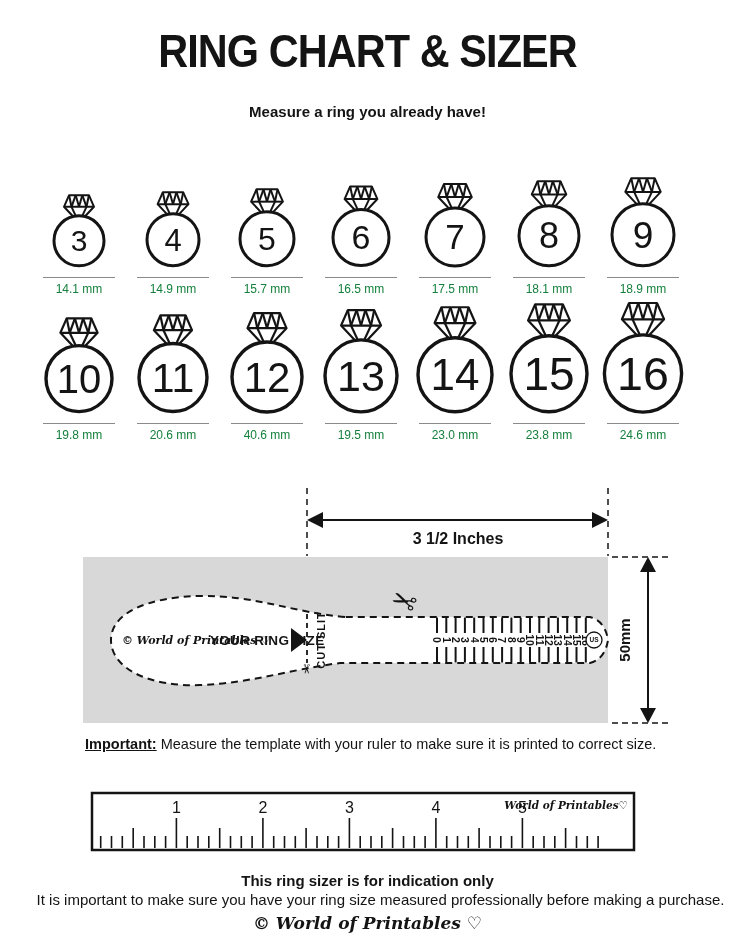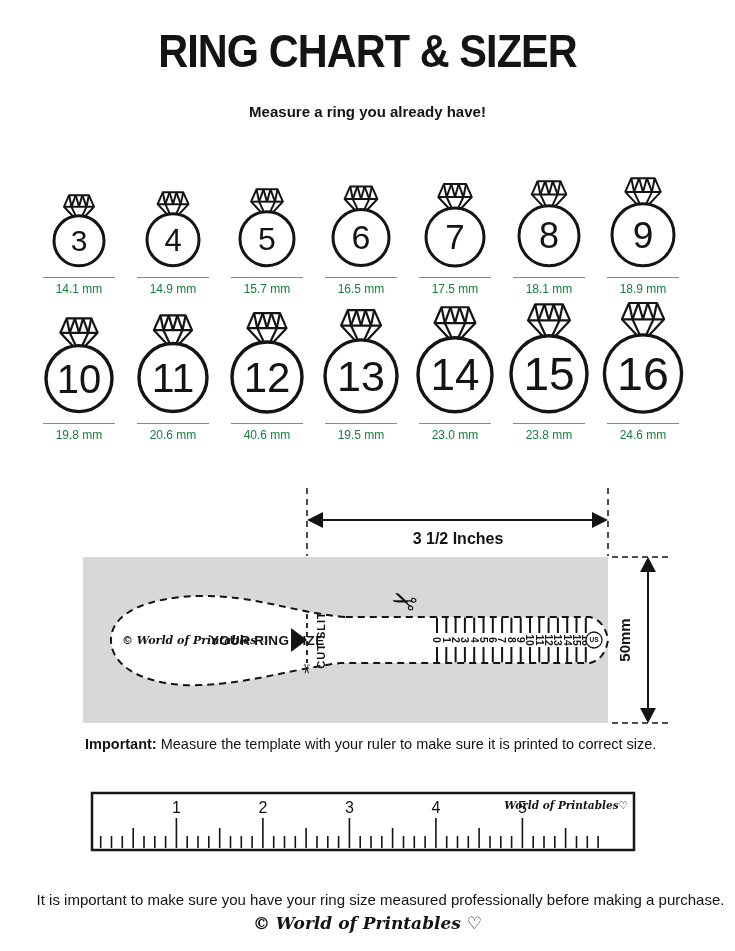--- a/index.html
+++ b/index.html
@@ -8,21 +8,21 @@
   .title{position:absolute;top:24px;left:0;width:735px;text-align:center;
          font-size:46px;font-weight:800;letter-spacing:-1px;transform:scaleX(.9);transform-origin:50% 50%;}
   .sub-bold{position:absolute;top:103px;left:0;width:735px;text-align:center;font-size:15px;font-weight:700;}
   .sub-normal{position:absolute;top:122px;left:0;width:735px;text-align:center;font-size:15px;}
   .ring-row{position:absolute;left:0;width:735px;}
   .ring-col{position:absolute;width:94px;display:flex;flex-direction:column;align-items:center;justify-content:flex-end;}
   .ring-underline{width:72px;height:0;border-bottom:1px solid #8a8a8a;margin-top:6px;}
   .ring-mm{font-size:12px;margin-top:4px;color:#15803d;}
   .figure,.ruler{position:absolute;left:0;}
   .important-line{position:absolute;top:736px;left:85px;font-size:14.5px;}
-  .important-line b{font-weight:700;}
+  .important-line b{font-weight:700;text-decoration:underline;}
   .foot-bold{position:absolute;top:872px;left:0;width:735px;text-align:center;font-size:15px;font-weight:700;}
   .foot-normal{position:absolute;top:891px;left:13px;width:735px;text-align:center;font-size:15px;}
   .foot-brand{position:absolute;top:913px;left:0;width:735px;text-align:center;
               font-family:"DejaVu Serif",serif;font-style:italic;font-weight:700;font-size:17px;letter-spacing:0;}
 </style>
 </head>
 <body>
 
 <div class="page">
   <div class="title">RING CHART &amp; SIZER</div>
@@ -469,15 +469,16 @@
     <g font-family="Liberation Sans, sans-serif">
         <text x="176.4" y="23" text-anchor="middle" font-size="16" fill="#141414">1</text>
         <text x="262.9" y="23" text-anchor="middle" font-size="16" fill="#141414">2</text>
         <text x="349.4" y="23" text-anchor="middle" font-size="16" fill="#141414">3</text>
         <text x="435.9" y="23" text-anchor="middle" font-size="16" fill="#141414">4</text>
         <text x="522.4" y="23" text-anchor="middle" font-size="16" fill="#141414">5</text>
       </g>
     <text x="628" y="19" text-anchor="end" font-family="DejaVu Serif, serif" font-style="italic" font-weight="700" font-size="10.5" fill="#141414">World of Printables♡</text>
     </svg>
 
+  <div class="foot-bold">This ring sizer is for indication only</div>
   <div class="foot-normal">It is important to make sure you have your ring size measured professionally before making a purchase.</div>
   <div class="foot-brand">© World of Printables ♡</div>
 </div>
 
 </body></html>

